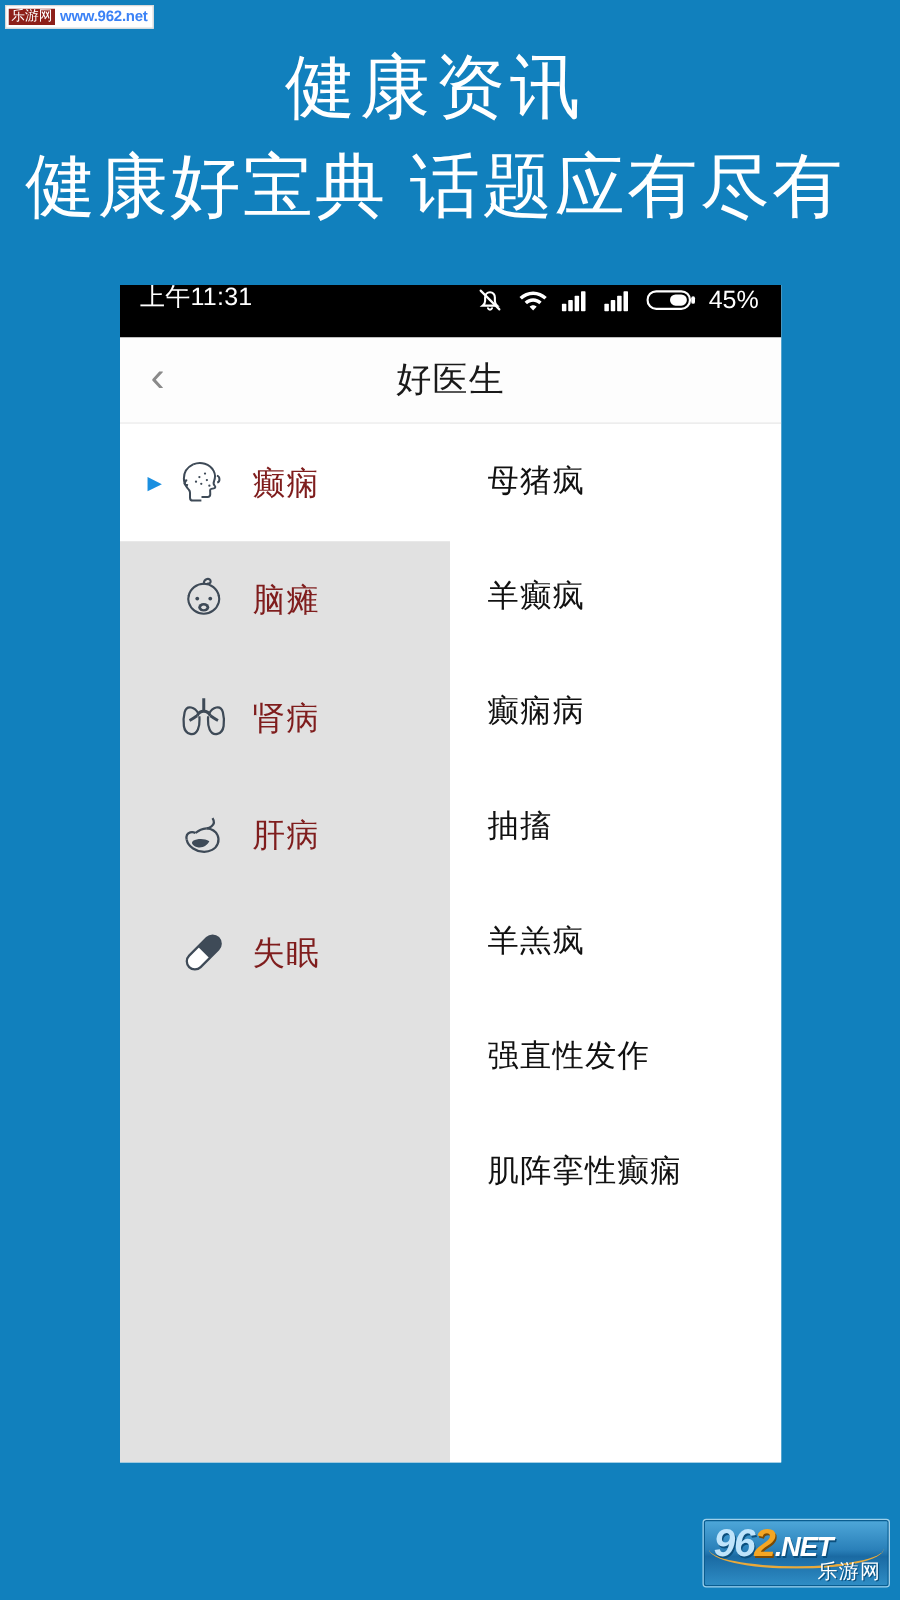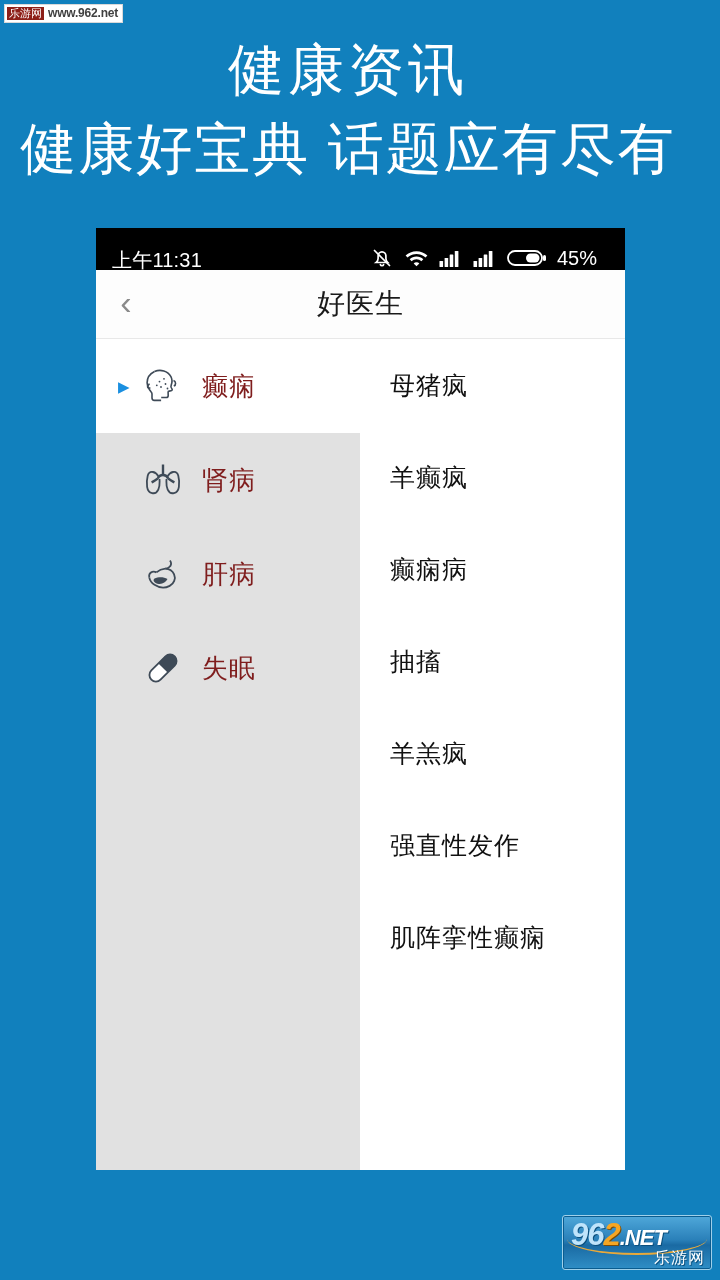--- a/index.html
+++ b/index.html
@@ -32,21 +32,21 @@
   }
   .wm-top .wm-badge {
     background: #8d1f18;
     color: #ffffff;
     font-size: 11px;
     line-height: 13px;
     padding: 0 2px;
     letter-spacing: 0px;
   }
   .wm-top .wm-url {
-    color: #404040;
+    color: #3b82f6;
     font-weight: bold;
     font-size: 12px;
     letter-spacing: -0.2px;
   }
 
   
   .promo {
     position: absolute;
     top: 0;
     left: 0;
@@ -79,22 +79,22 @@
     background: #ffffff;
     overflow: hidden;
   }
 
   
   .statusbar {
     height: 42px;
     background: #000000;
     color: #ffffff;
     display: flex;
-    align-items: flex-end;
-    padding: 0 28px 0 16px;
+    align-items: flex-start;
+    padding: 0 18px 0 16px;
     box-sizing: border-box;
   }
   .status-time {
     font-size: 20px;
     line-height: 20px;
     letter-spacing: 0.2px;
   }
   .status-icons {
     margin-left: auto;
     display: flex;
@@ -336,20 +336,35 @@
             <circle cx="25.5" cy="21" r="0.9" fill="#3e4a57" stroke="none"></circle>
             <circle cx="21" cy="24" r="0.9" fill="#3e4a57" stroke="none"></circle>
             <circle cx="27.5" cy="25.5" r="0.9" fill="#3e4a57" stroke="none"></circle>
             <circle cx="16.8" cy="22.3" r="0.9" fill="#3e4a57" stroke="none"></circle>
             <path d="M33.5 17.5c2.6.6 2.8 4.8.3 5.6"></path>
           </svg>
         </span>
         <span class="side-label">癫痫</span>
       </div>
 
+      <div class="side-item">
+        <span class="side-marker">▶</span>
+        <span class="side-icon">
+          <svg width="46" height="46" viewBox="0 0 46 46" fill="none" stroke="#3e4a57" stroke-width="1.7" stroke-linecap="round">
+            <path d="M11 19.5c1.2-5.6 6.2-9.5 12-9.5s10.8 3.9 12 9.5"></path>
+            <path d="M11 19.5c-.6 2-.6 3.5 0 5.5 1.7 5.5 6.5 9 12 9s10.3-3.5 12-9c.6-2 .6-3.5 0-5.5"></path>
+            <path d="M23 10c0-2 1-3.4 2.6-3.8 1.7-.4 2.9.6 2.9 1.9 0 1.2-1 2-2.2 1.8"></path>
+            <circle cx="17.8" cy="21.8" r="1.5" fill="#3e4a57" stroke="none"></circle>
+            <circle cx="28.2" cy="21.8" r="1.5" fill="#3e4a57" stroke="none"></circle>
+            <ellipse cx="23" cy="28.8" rx="4.4" ry="3.4" fill="#3e4a57" stroke="none"></ellipse>
+            <ellipse cx="23" cy="28.8" rx="2" ry="1.5" fill="#e1e1e1" stroke="none"></ellipse>
+          </svg>
+        </span>
+        <span class="side-label">脑瘫</span>
+      </div>
 
       <div class="side-item">
         <span class="side-marker">▶</span>
         <span class="side-icon">
           <svg width="48" height="46" viewBox="0 0 48 46" fill="none" stroke="#3e4a57" stroke-width="1.8" stroke-linejoin="round">
             <path d="M24 7.5v10.5" stroke-width="2.4"></path>
             <path d="M24 18c-2.4 0-4.4 1.6-5.2 3.6M24 18c2.4 0 4.4 1.6 5.2 3.6" stroke-width="2.4"></path>
             <path d="M18.8 21.6c-2.6 1.6-4.6 3-6.2 3.8M29.2 21.6c2.6 1.6 4.6 3 6.2 3.8" stroke-width="2.4"></path>
             <path d="M19.6 19.6c-1.2-2.2-3.2-4.1-5.6-4.6-2.6-.5-4.6 1.1-5.3 3.8-.9 3.6-1.2 7.3-.6 11 .5 3.4 2.3 5.7 5 6.3 2.7.6 5-.9 6.2-3.5 1.1-2.5 1.4-5.3 1.3-8.1l-.1-2.5"></path>
             <path d="M28.4 19.6c1.2-2.2 3.2-4.1 5.6-4.6 2.6-.5 4.6 1.1 5.3 3.8.9 3.6 1.2 7.3.6 11-.5 3.4-2.3 5.7-5 6.3-2.7.6-5-.9-6.2-3.5-1.1-2.5-1.4-5.3-1.3-8.1l.1-2.5"></path>

